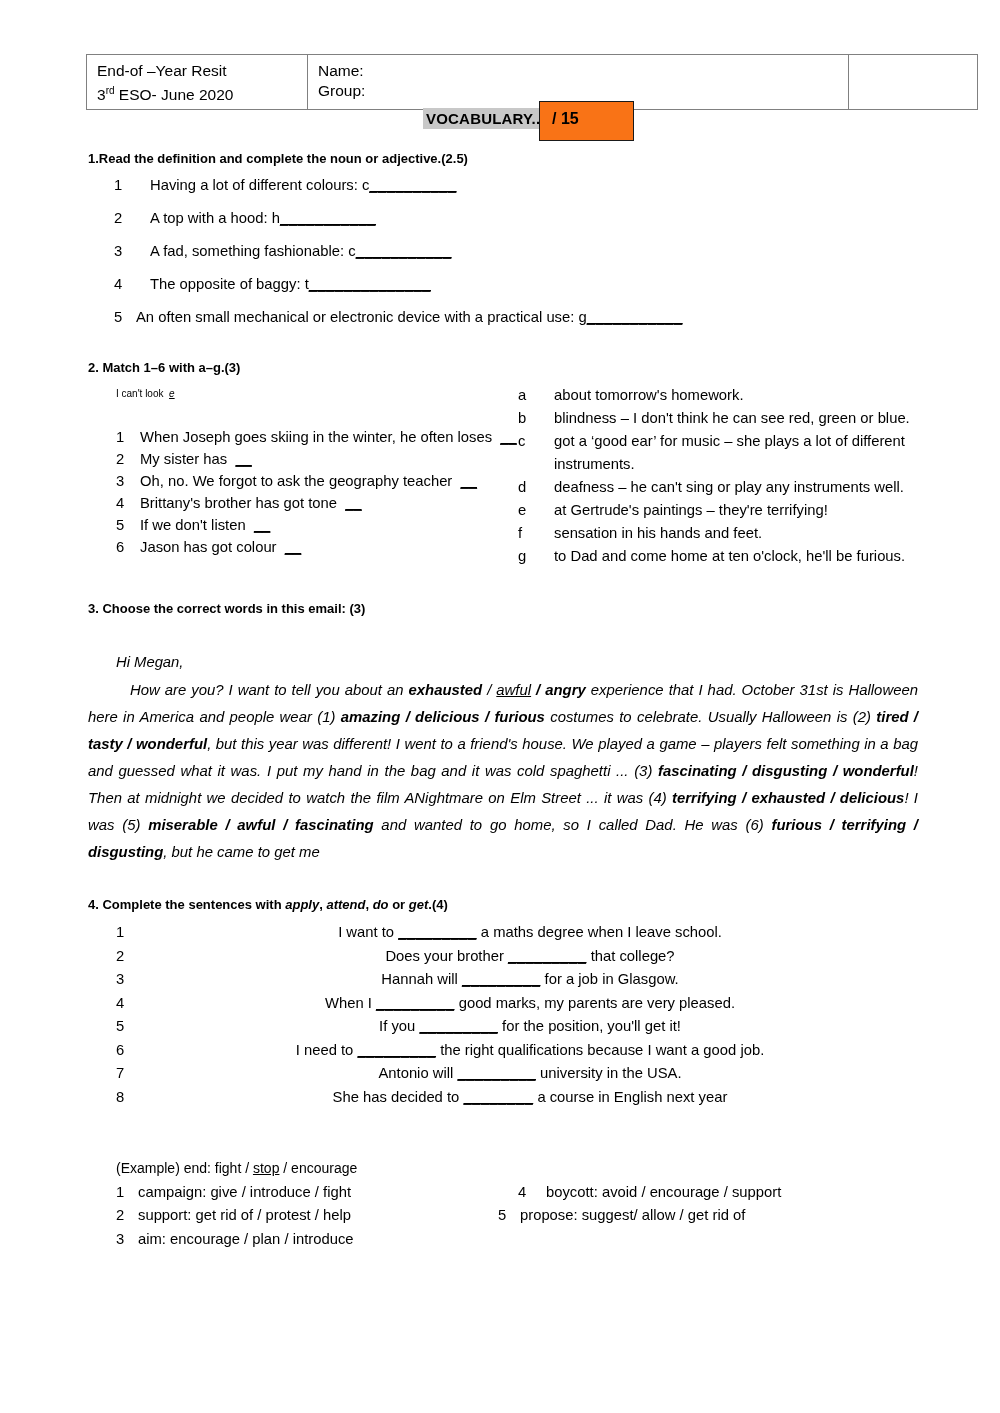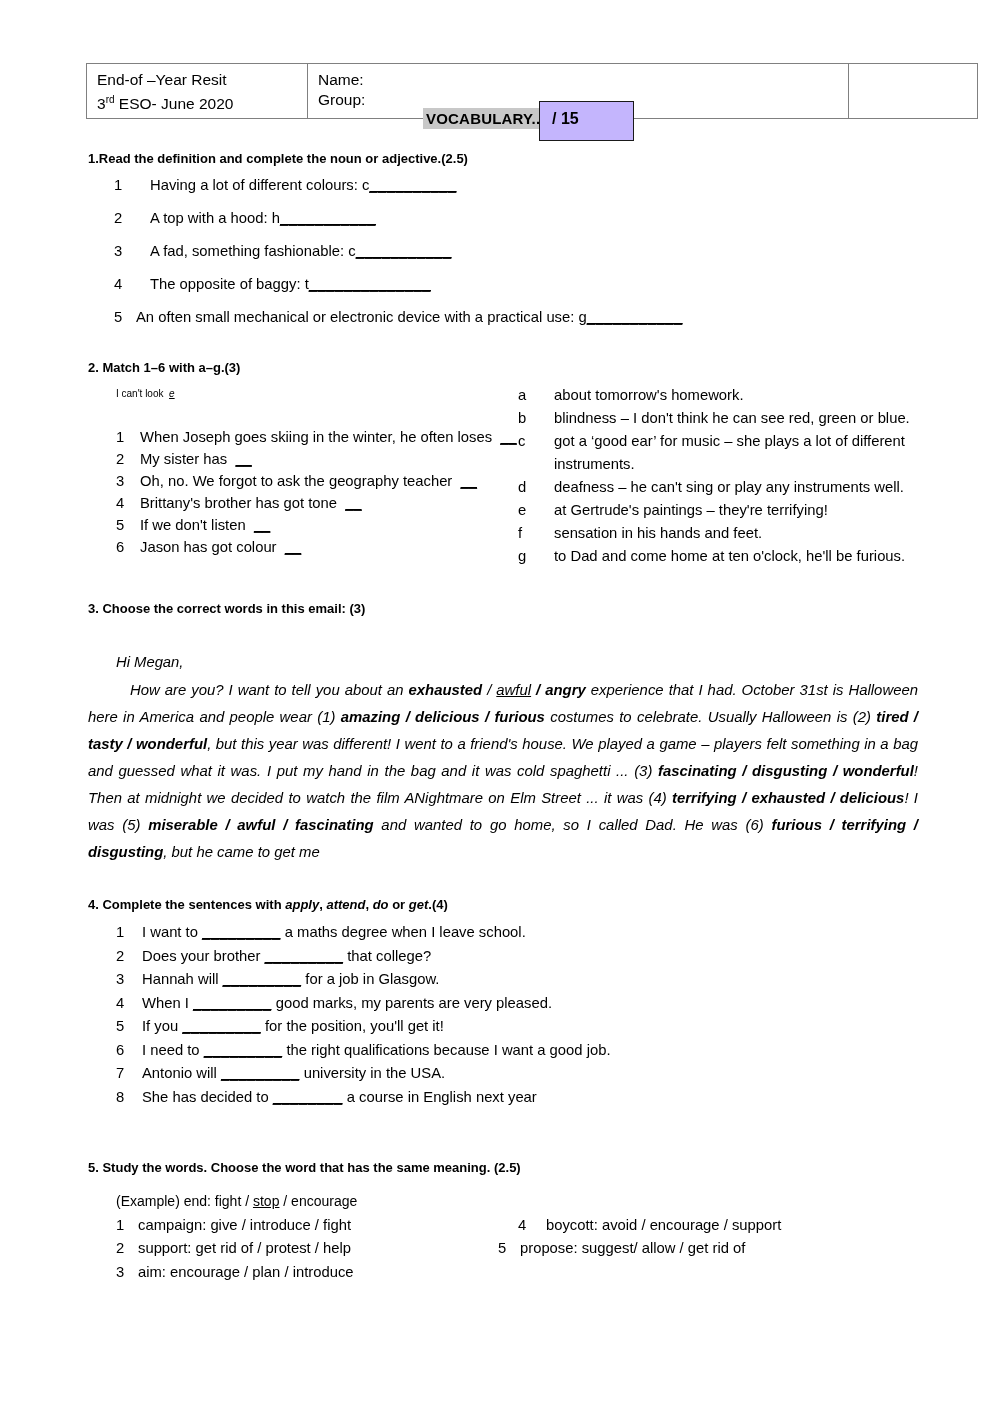--- a/index.html
+++ b/index.html
@@ -23,21 +23,20 @@
   }
 
   
   .header-table {
     position: absolute;
     left: 86px;
     top: 54px;
     width: 828px;
     border-collapse: collapse;
     table-layout: fixed;
-    margin-top: 9px;
   }
   .header-table td {
     border: 1.6px solid #808080;
     padding: 6px 10px 4px 10px;
     vertical-align: top;
     font-family: "Liberation Sans", sans-serif;
     font-size: 15.5px;
     line-height: 20px;
     height: 44px;
   }
@@ -66,21 +65,21 @@
     font-family: "Liberation Sans", sans-serif;
     white-space: nowrap;
   }
   .score-box {
     position: absolute;
     left: 453px;
     top: -2px;
     width: 95px;
     height: 40px;
     border: 1.3px solid #1a1a1a;
-    background: #c4b5fd;
+    background: #f97316;
     box-sizing: border-box;
   }
   .score-box span {
     position: absolute;
     left: 12px;
     top: 8px;
     font-weight: bold;
     font-size: 16px;
   }
 
@@ -167,21 +166,21 @@
 
   
   .ex4-wrap { margin-top: 28px; }
   .ex4-item {
     display: flex;
     font-size: 14.8px;
     line-height: 23.5px;
     padding-left: 28px;
   }
   .ex4-item .n { width: 26px; flex: 0 0 26px; }
-  .ex4-item .t { flex: 1; }
+  .ex4-item .t { flex: 1; text-align: center; }
 
   
   .ex5-wrap { margin-top: 48px; }
   .ex5-example {
     font-size: 14px;
     line-height: 23.5px;
     padding-left: 28px;
     margin-top: 12px;
   }
   .ex5-example u { text-decoration: underline; }
@@ -359,21 +358,20 @@
         <span class="n">7</span>
         <span class="t"><span>Antonio will </span><span class="blank-u">_________</span><span> university in the USA.</span></span>
       </div>
       <div class="ex4-item">
         <span class="n">8</span>
         <span class="t"><span>She has decided to </span><span class="blank-u">________</span><span> a course in English next year</span></span>
       </div>
     </div>
 
     <div class="sec ex5-wrap">
-      <div class="q-head">5. Study the words. Choose the word that has the same meaning. (2.5)</div>
       <div class="ex5-example"><span>(Example)  end: fight / </span><u>stop</u><span> / encourage</span></div>
       <div class="ex5-cols">
         <div class="ex5-left">
           <div class="ex5-item">
             <span class="n">1</span>
             <span class="t">campaign:  give / introduce / fight</span>
           </div>
           <div class="ex5-item">
             <span class="n">2</span>
             <span class="t">support:  get rid of / protest / help</span>

